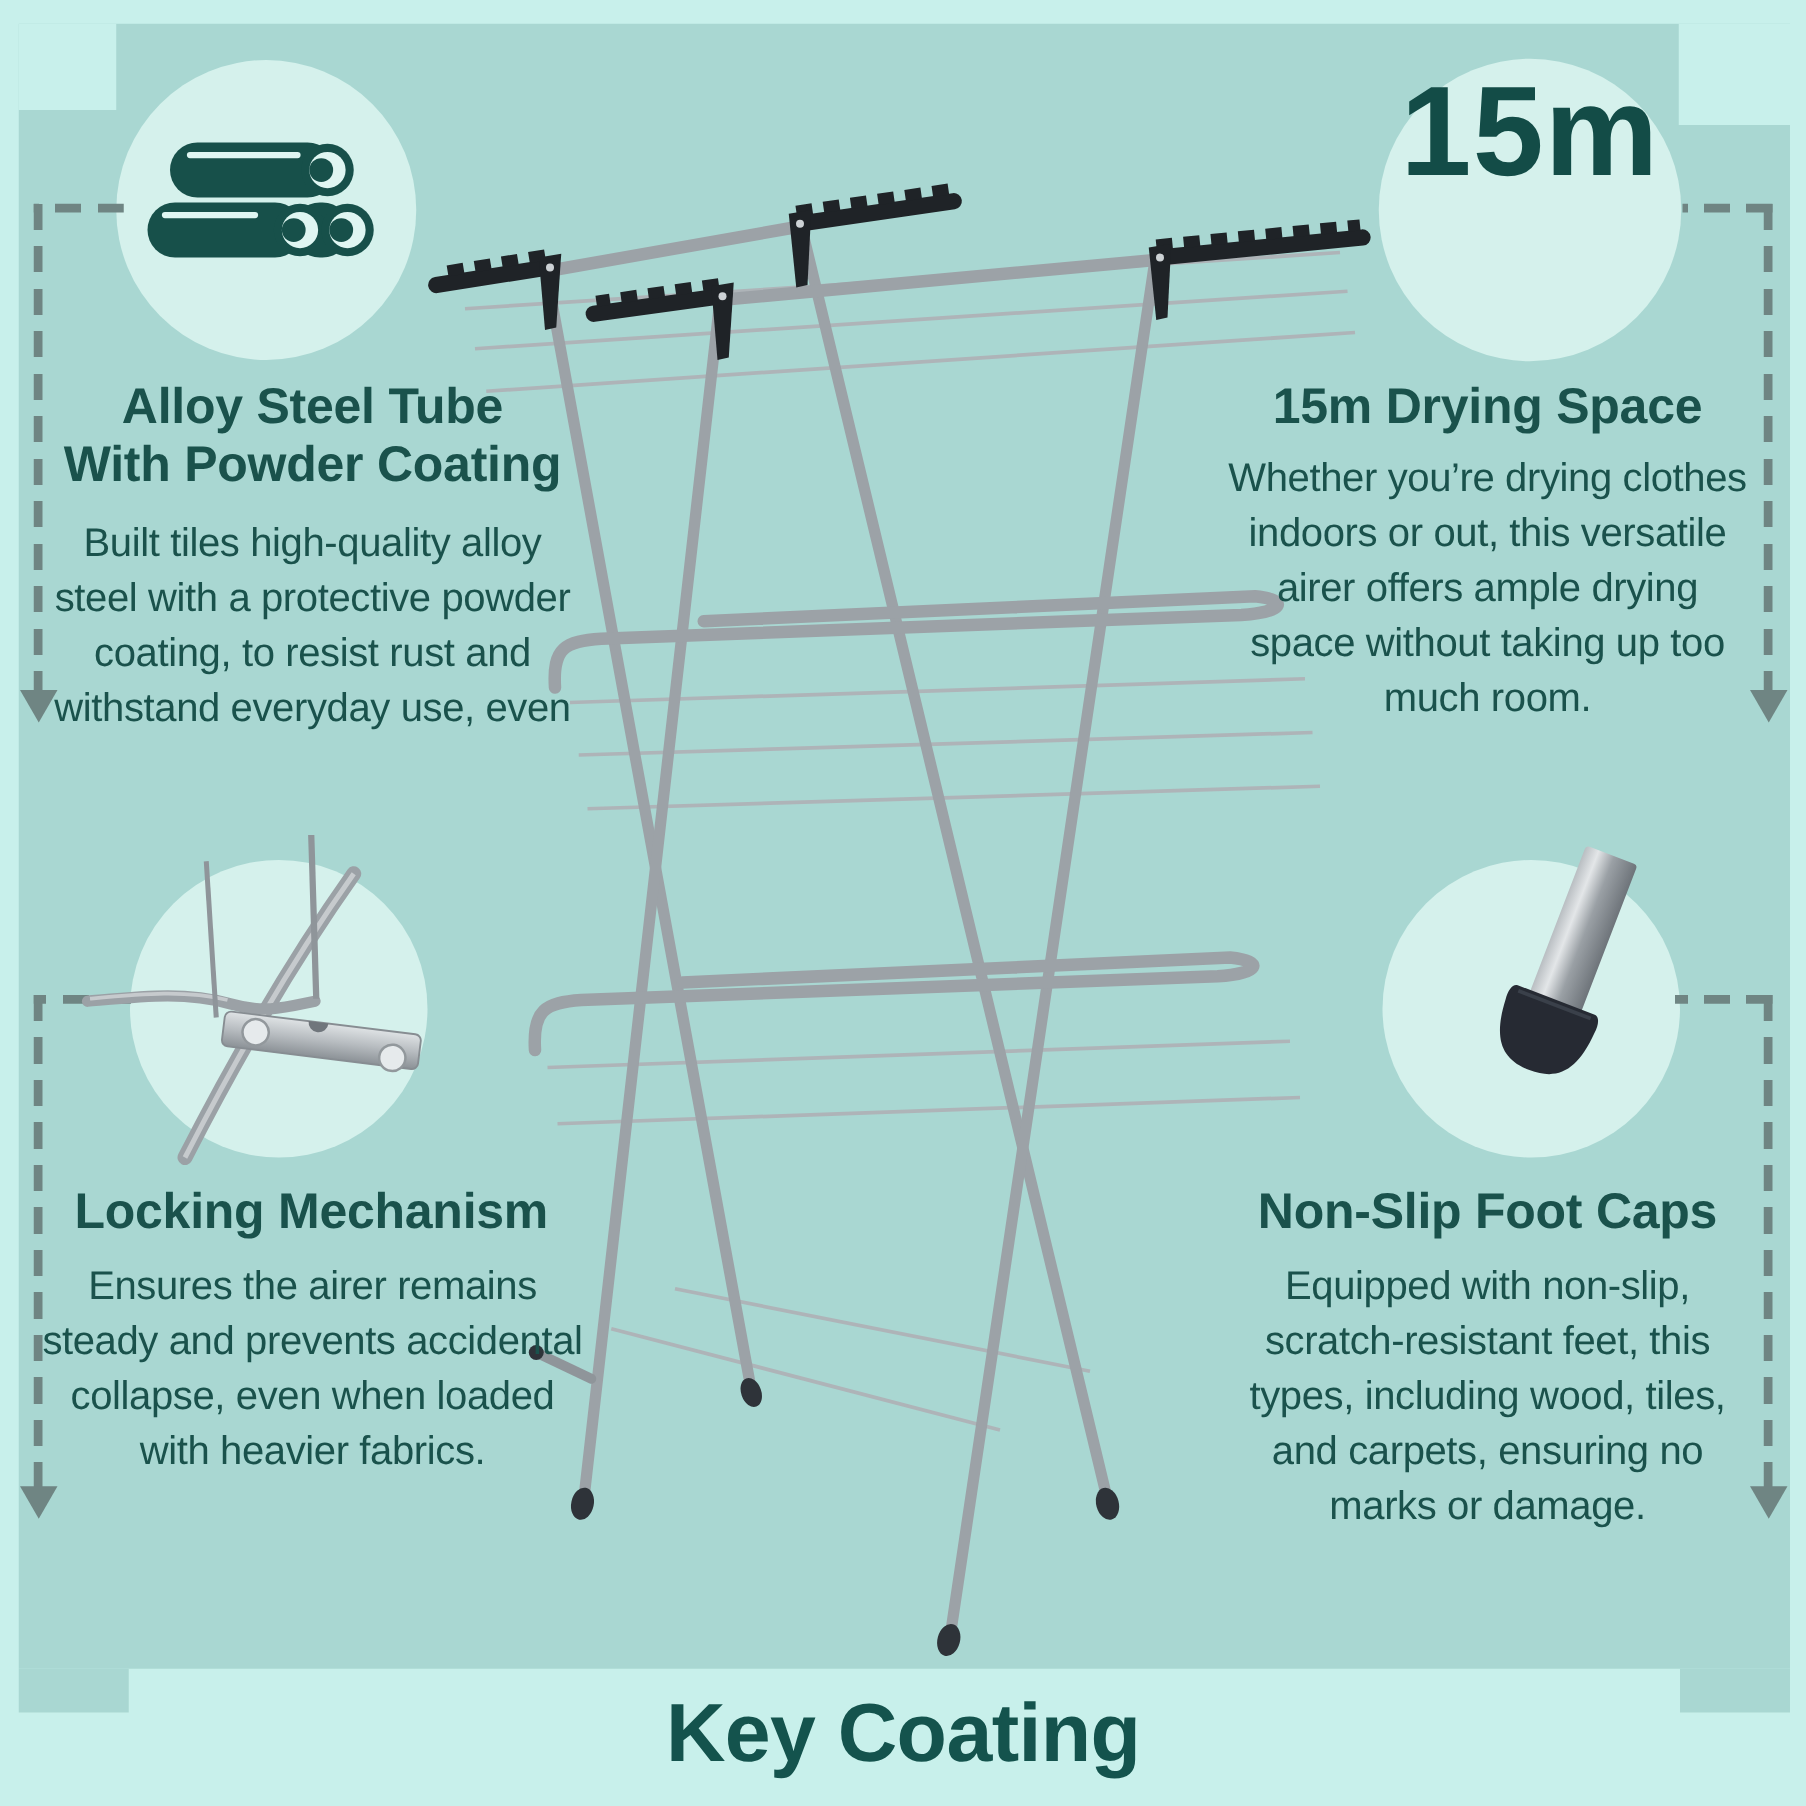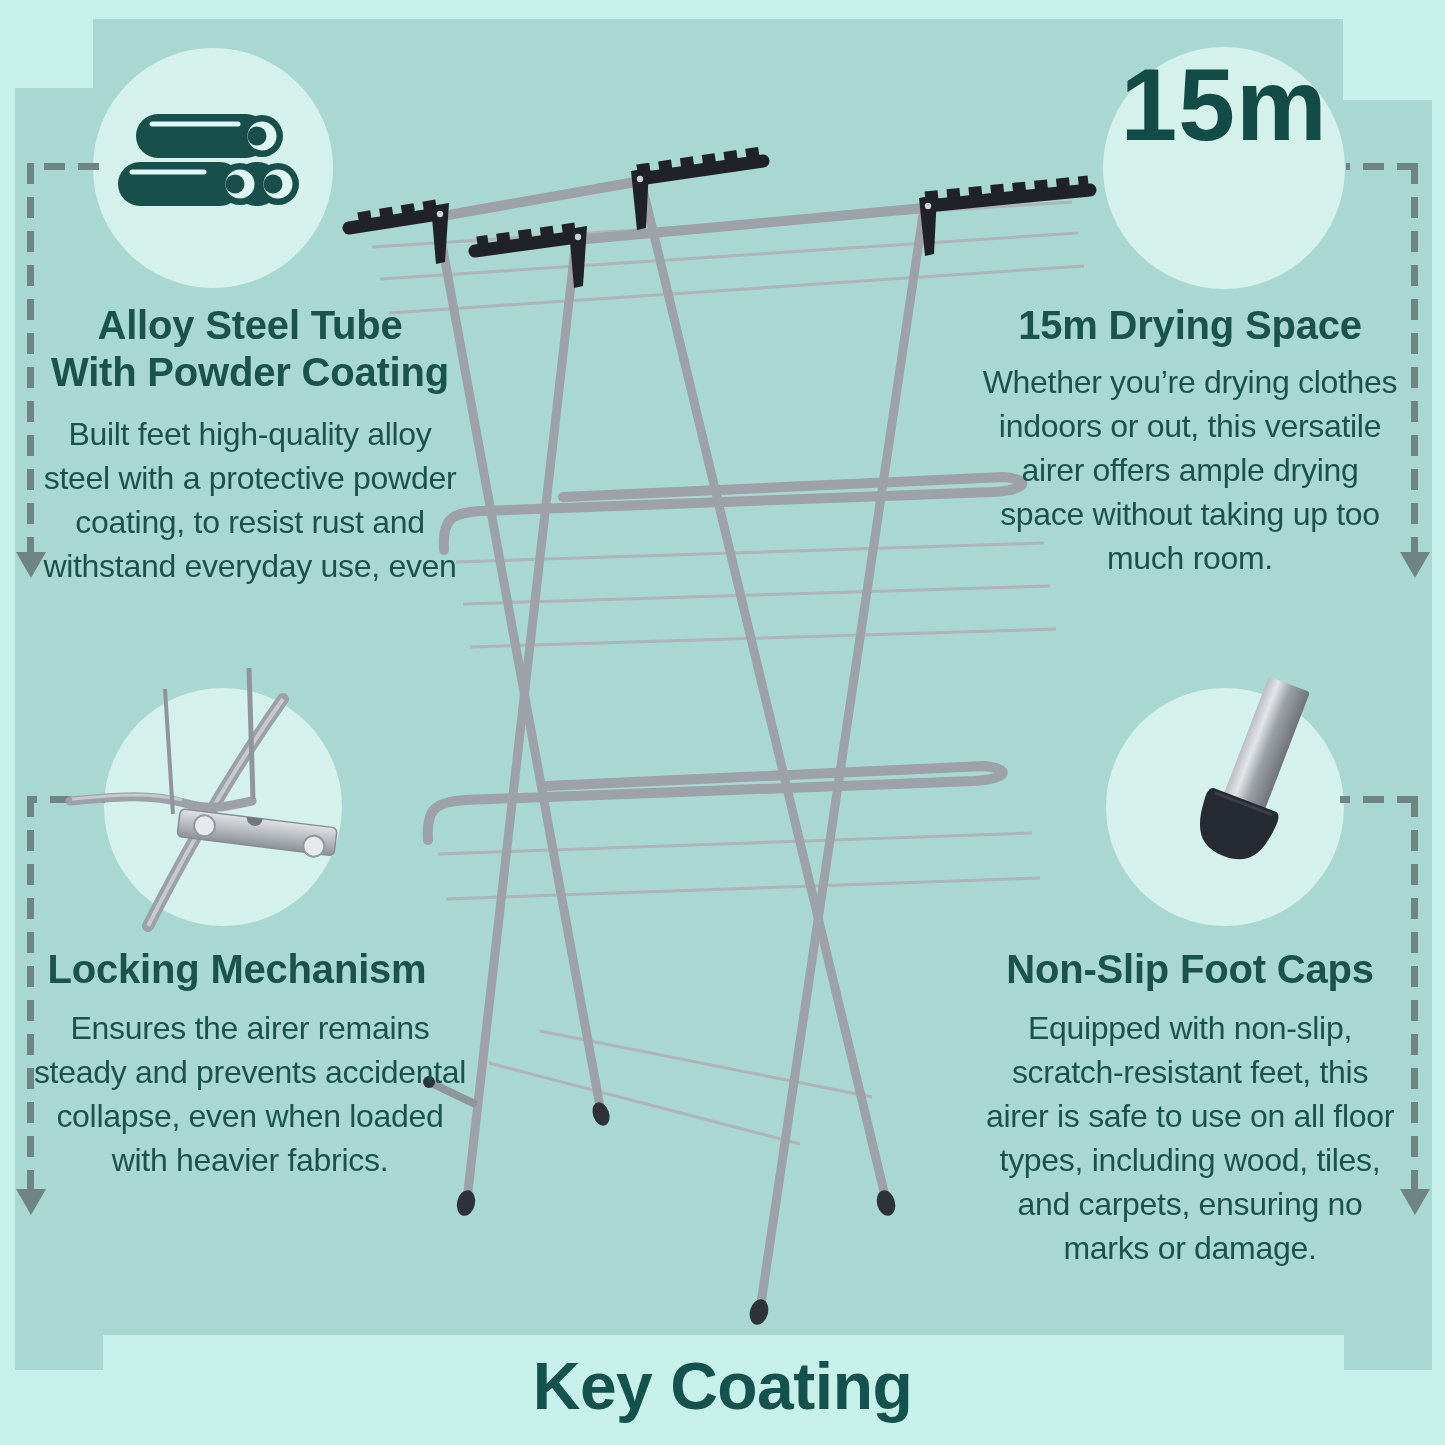--- a/index.html
+++ b/index.html
@@ -29,21 +29,21 @@
   #artwork{left:0;top:0;width:1445px;height:1445px;z-index:2;}
   
   .feature-heading{color:#1a524c;font-weight:700;font-size:40px;line-height:47px;text-align:center;z-index:3;letter-spacing:-0.2px;}
   .feature-body{color:#1a524c;font-weight:400;font-size:32px;line-height:44px;text-align:center;z-index:3;letter-spacing:-0.3px;}
   .feature-body span{display:block;}
   .feature-heading span{display:block;}
   .h-f1{left:15px;top:302px;width:470px;}
   .b-f1{left:8px;top:412px;width:484px;}
   .h-f2{left:953px;top:302px;width:474px;}
   .b-f2{left:948px;top:360px;width:484px;}
-  .h-f3{left:2px;top:946px;width:470px;}
+  .h-f3{left:14px;top:946px;width:470px;}
   .b-f3{left:8px;top:1006px;width:484px;}
   .h-f4{left:953px;top:946px;width:474px;}
   .b-f4{left:948px;top:1006px;width:484px;}
   .badge-15m{color:#134c47;font-size:102px;font-weight:700;letter-spacing:1px;z-index:3;}
   .page-title{left:0;top:1348px;width:1445px;text-align:center;color:#14534d;
               font-size:66px;font-weight:700;z-index:3;letter-spacing:-0.5px;}
 </style>
 </head>
 <body>
 
@@ -194,21 +194,21 @@
       <ellipse cx="886" cy="1203" rx="9" ry="13" transform="rotate(-15 886 1203)"></ellipse>
     </g>
   </g>
 </svg>
 
 <div class="abs feature-heading h-f1">
   <span>Alloy Steel Tube</span>
   <span>With Powder Coating</span>
 </div>
 <div class="abs feature-body b-f1">
-  <span>Built feet high-quality alloy</span>
+  <span>Built tiles high-quality alloy</span>
   <span>steel with a protective powder</span>
   <span>coating, to resist rust and</span>
   <span>withstand everyday use, even</span>
 </div>
 
 <div class="abs feature-heading h-f2">
   <span>15m Drying Space</span>
 </div>
 <div class="abs feature-body b-f2">
   <span>Whether you’re drying clothes</span>
@@ -227,19 +227,18 @@
   <span>collapse, even when loaded</span>
   <span>with heavier fabrics.</span>
 </div>
 
 <div class="abs feature-heading h-f4">
   <span>Non-Slip Foot Caps</span>
 </div>
 <div class="abs feature-body b-f4">
   <span>Equipped with non-slip,</span>
   <span>scratch-resistant feet, this</span>
-  <span>airer is safe to use on all floor</span>
   <span>types, including wood, tiles,</span>
   <span>and carpets, ensuring no</span>
   <span>marks or damage.</span>
 </div>
 
 <div class="abs page-title">Key Coating</div>
 
 </body></html>

